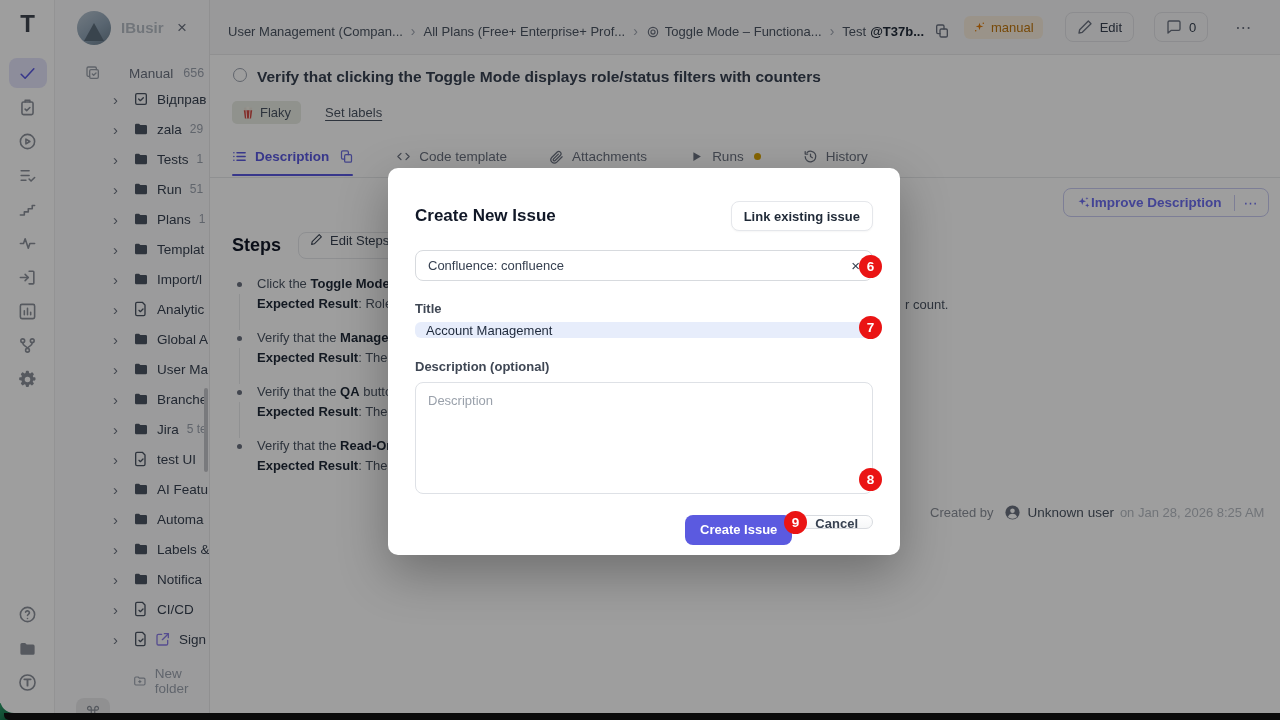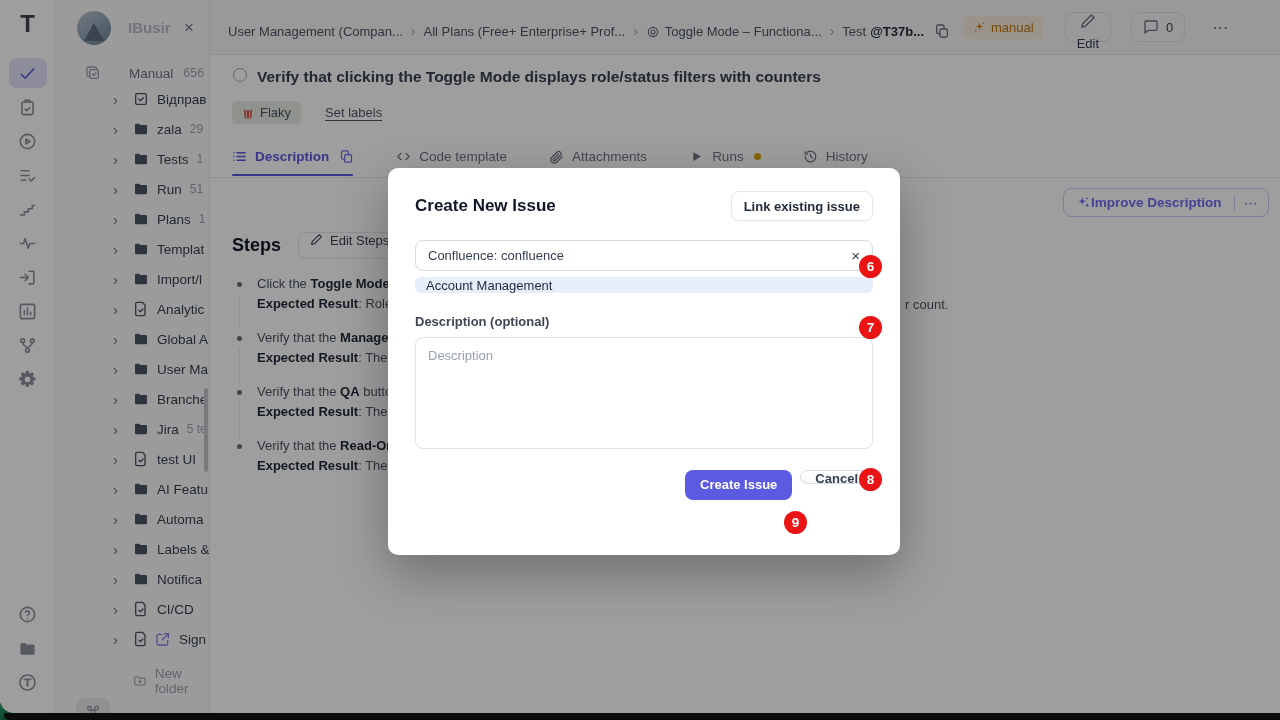--- a/index.html
+++ b/index.html
@@ -18,21 +18,21 @@
   .rail-btn svg { width:19px; height:19px; }
   .rail-btn.active { background:#e4e4fb; color:#5b5ae0; }
   .rail-bottom { position:absolute; left:0; bottom:12px; width:55px; display:flex; flex-direction:column; align-items:center; }
   .rail-bottom .rail-btn { margin-bottom:4px; }
 
   
   .tree-panel { position:absolute; left:55px; top:0; width:155px; height:713px; background:#fbfbfc; border-right:1px solid #e9e9eb; z-index:4; overflow:hidden; }
   .proj-head { position:absolute; left:0; top:0; width:155px; height:55px; display:flex; align-items:center; }
   .proj-avatar { width:34px; height:34px; margin-left:22px; border-radius:50%; background:linear-gradient(145deg,#b9c6d2 0%,#8fa3b5 55%,#6c7f8f 100%); position:relative; overflow:hidden; flex:0 0 auto; }
   .proj-avatar::after { content:""; position:absolute; left:7px; top:12px; border-left:10px solid transparent; border-right:10px solid transparent; border-bottom:18px solid #5d6e7d; }
-  .proj-name { margin-left:17px; font-size:15px; font-weight:700; color:#b6bdc6; white-space:nowrap; overflow:hidden; width:52px; }
+  .proj-name { margin-left:10px; font-size:15px; font-weight:700; color:#b6bdc6; white-space:nowrap; overflow:hidden; width:52px; }
   .proj-close { margin-left:4px; color:#6b7280; font-size:17px; line-height:1; cursor:pointer; }
 
   .tree-head { position:absolute; left:0; top:60px; width:155px; height:26px; display:flex; align-items:center; }
   .tree-head .sel-icon { margin-left:30px; color:#9aa0aa; }
   .tree-head .sel-icon svg { width:16px; height:16px; }
   .tree-head-label { margin-left:28px; font-size:13.5px; color:#6b7280; }
   .tree-head-count { margin-left:10px; font-size:12.5px; color:#9ca3af; }
 
   .tree-list { position:absolute; left:0; top:84px; width:155px; }
   .tree-item { height:30px; display:flex; align-items:center; white-space:nowrap; overflow:hidden; cursor:pointer; }
@@ -58,21 +58,21 @@
   .crumb-sep { margin:0 8px; color:#9ca3af; font-size:14px; }
   .crumb-target { color:#6b7280; margin-right:5px; }
   .crumb-target svg { width:14px; height:14px; }
   .crumb-test-id { font-weight:700; color:#1f2937; margin-left:4px; }
   .tb-icon { color:#6b7280; cursor:pointer; display:flex; align-items:center; }
   .tb-icon svg { width:16px; height:16px; }
   .copy-after { margin-left:10px; }
   .manual-badge { margin-left:14px; display:flex; align-items:center; gap:5px; background:#f9eedd; border-radius:6px; padding:4px 9px; font-size:13px; color:#c0770f; }
   .manual-badge svg { width:13px; height:13px; }
   .tb-btn { display:flex; align-items:center; gap:7px; border:1px solid #e2e3e7; border-radius:8px; height:30px; padding:0 11px; font-size:13px; color:#374151; cursor:pointer; background:transparent; }
-  .edit-btn { margin-left:22px;flex-direction:column; }
+  .edit-btn { margin-left:22px; }
   .comment-btn { margin-left:20px; }
   .more-btn { margin-left:16px; border:none; font-size:16px; color:#6b7280; letter-spacing:1px; }
 
   
   .main { position:absolute; left:210px; top:55px; width:1070px; height:658px; background:#ffffff; }
   .test-title-row { position:absolute; left:23px; top:13px; display:flex; }
   .status-circle { width:14px; height:14px; border-radius:50%; border:1.5px solid #9ca3af; flex:0 0 auto; }
   .test-title { margin-left:10px; font-size:15.5px; font-weight:700; color:#374151; }
   .labels-row { position:absolute; left:22px; top:46px; display:flex; align-items:center; }
   .flaky-badge { display:flex; align-items:center; gap:6px; background:#e9ece4; border-radius:5px; padding:4px 10px; font-size:13px; color:#4b5563; }
@@ -112,21 +112,21 @@
   .created-user { font-size:13.5px; color:#4b5563; font-weight:400; }
   .created-date { margin-left:6px; color:#b7bcc3; }
 
   
   .corner-green { position:absolute; left:0; bottom:0; width:16px; height:17px; background:linear-gradient(135deg,#2e9e6b,#0c5c3c); z-index:1; }
   .bottom-strip { position:absolute; left:4px; right:0; bottom:0; height:7px; background:#121212; border-bottom-left-radius:5px; z-index:6; }
 
   
   .overlay { position:absolute; inset:0; background:rgba(0,0,0,0.38); z-index:40; }
   .modal { position:absolute; left:388px; top:168px; width:512px; height:387px; background:#fff; border-radius:10px; box-shadow:0 18px 50px rgba(0,0,0,0.3); z-index:50; padding:0 27px; }
-  .modal-head { display:flex; align-items:center; justify-content:space-between; margin-top:23px; }
+  .modal-head { display:flex; align-items:center; justify-content:space-between; margin-top:33px; }
   .modal-title { font-size:17px; font-weight:700; color:#111827; }
   .link-existing-btn { height:30px; border:1px solid #e5e7eb; border-radius:8px; background:#fff; padding:0 12px; font-size:13px; font-weight:700; color:#1f2937; cursor:pointer; box-shadow:0 1px 2px rgba(0,0,0,0.04); }
   .integration-select { margin-top:19px; height:31px; border:1px solid #d7dade; border-radius:8px; display:flex; align-items:center; padding:0 12px; font-size:13px; color:#374151; cursor:pointer; position:relative; }
   .integration-clear { position:absolute; right:12px; font-size:15px; color:#374151; cursor:pointer; line-height:1; }
   .field-label { margin-top:20px; font-size:13px; font-weight:700; color:#3f4754; }
   .title-input { margin-top:6px; width:100%; height:16px; border:none; outline:none; border-radius:6px; background:#e7edfb; padding:0 11px; font-size:13px; color:#1e293b; font-family:"Liberation Sans",sans-serif; }
   .desc-textarea { margin-top:8px; width:100%; height:112px; border:1px solid #dee1e6; border-radius:8px; padding:10px 12px; font-size:13px; color:#374151; resize:none; outline:none; font-family:"Liberation Sans",sans-serif; }
   .desc-textarea::placeholder { color:#9aa1ab; }
   .modal-footer { margin-top:17px; display:flex; justify-content:flex-end; gap:8px; }
   .create-btn { height:30px; border:none; border-radius:8px; background:#5b5ae0; color:#fff; font-size:13px; font-weight:700; padding:0 15px; cursor:pointer; }
@@ -686,35 +686,48 @@
             <path d="M10 4l1.5 4.5L16 10l-4.5 1.5L10 16l-1.5-4.5L4 10l4.5-1.5z"></path>
             <path d="M18 13l.9 2.6L21.5 16.5l-2.6.9L18 20l-.9-2.6-2.6-.9 2.6-.9z"></path>
             <path d="M17.5 3l.6 1.9 1.9.6-1.9.6-.6 1.9-.6-1.9-1.9-.6 1.9-.6z"></path>
           </svg>
         <span>Improve Description</span>
       </span>
       <span class="improve-more">⋯</span>
     </div>
     <div class="partial-text">r count.</div>
 
+    <div class="created-row">
+      <span>Created by</span>
+      <span class="created-avatar">
+          <svg viewBox="0 0 24 24" fill="currentColor">
+            <circle cx="12" cy="12" r="10" fill="#6b7280"></circle>
+            <circle cx="12" cy="9.5" r="3.2" fill="#fff"></circle>
+            <path d="M5.5 18.5a6.8 6.8 0 0113 0 10 10 0 01-13 0z" fill="#fff"></path>
+          </svg>
+        </span>
+      <span class="created-user">Unknown user</span>
+      <span class="created-date">on Jan 28, 2026 8:25 AM</span>
+    </div>
   </main>
 
   <div class="bottom-strip"></div>
 
   <div class="overlay"></div>
 
   <div class="modal">
     <div class="modal-head">
       <h3 class="modal-title">Create New Issue</h3>
       <button class="link-existing-btn">Link existing issue</button>
     </div>
     <div class="integration-select">
       <span>Confluence: confluence</span>
       <span class="integration-clear">×</span>
     </div>
+    <div class="field-label">Title</div>
     <input class="title-input" type="text" value="Account Management" style="">
     <div class="field-label">Description (optional)</div>
     <textarea class="desc-textarea" placeholder="Description" style=""></textarea>
     <div class="modal-footer">
       <button class="create-btn">Create Issue</button>
       <button class="cancel-btn">Cancel</button>
     </div>
     <div class="marker marker-6">6</div>
     <div class="marker marker-7">7</div>
     <div class="marker marker-8">8</div>

